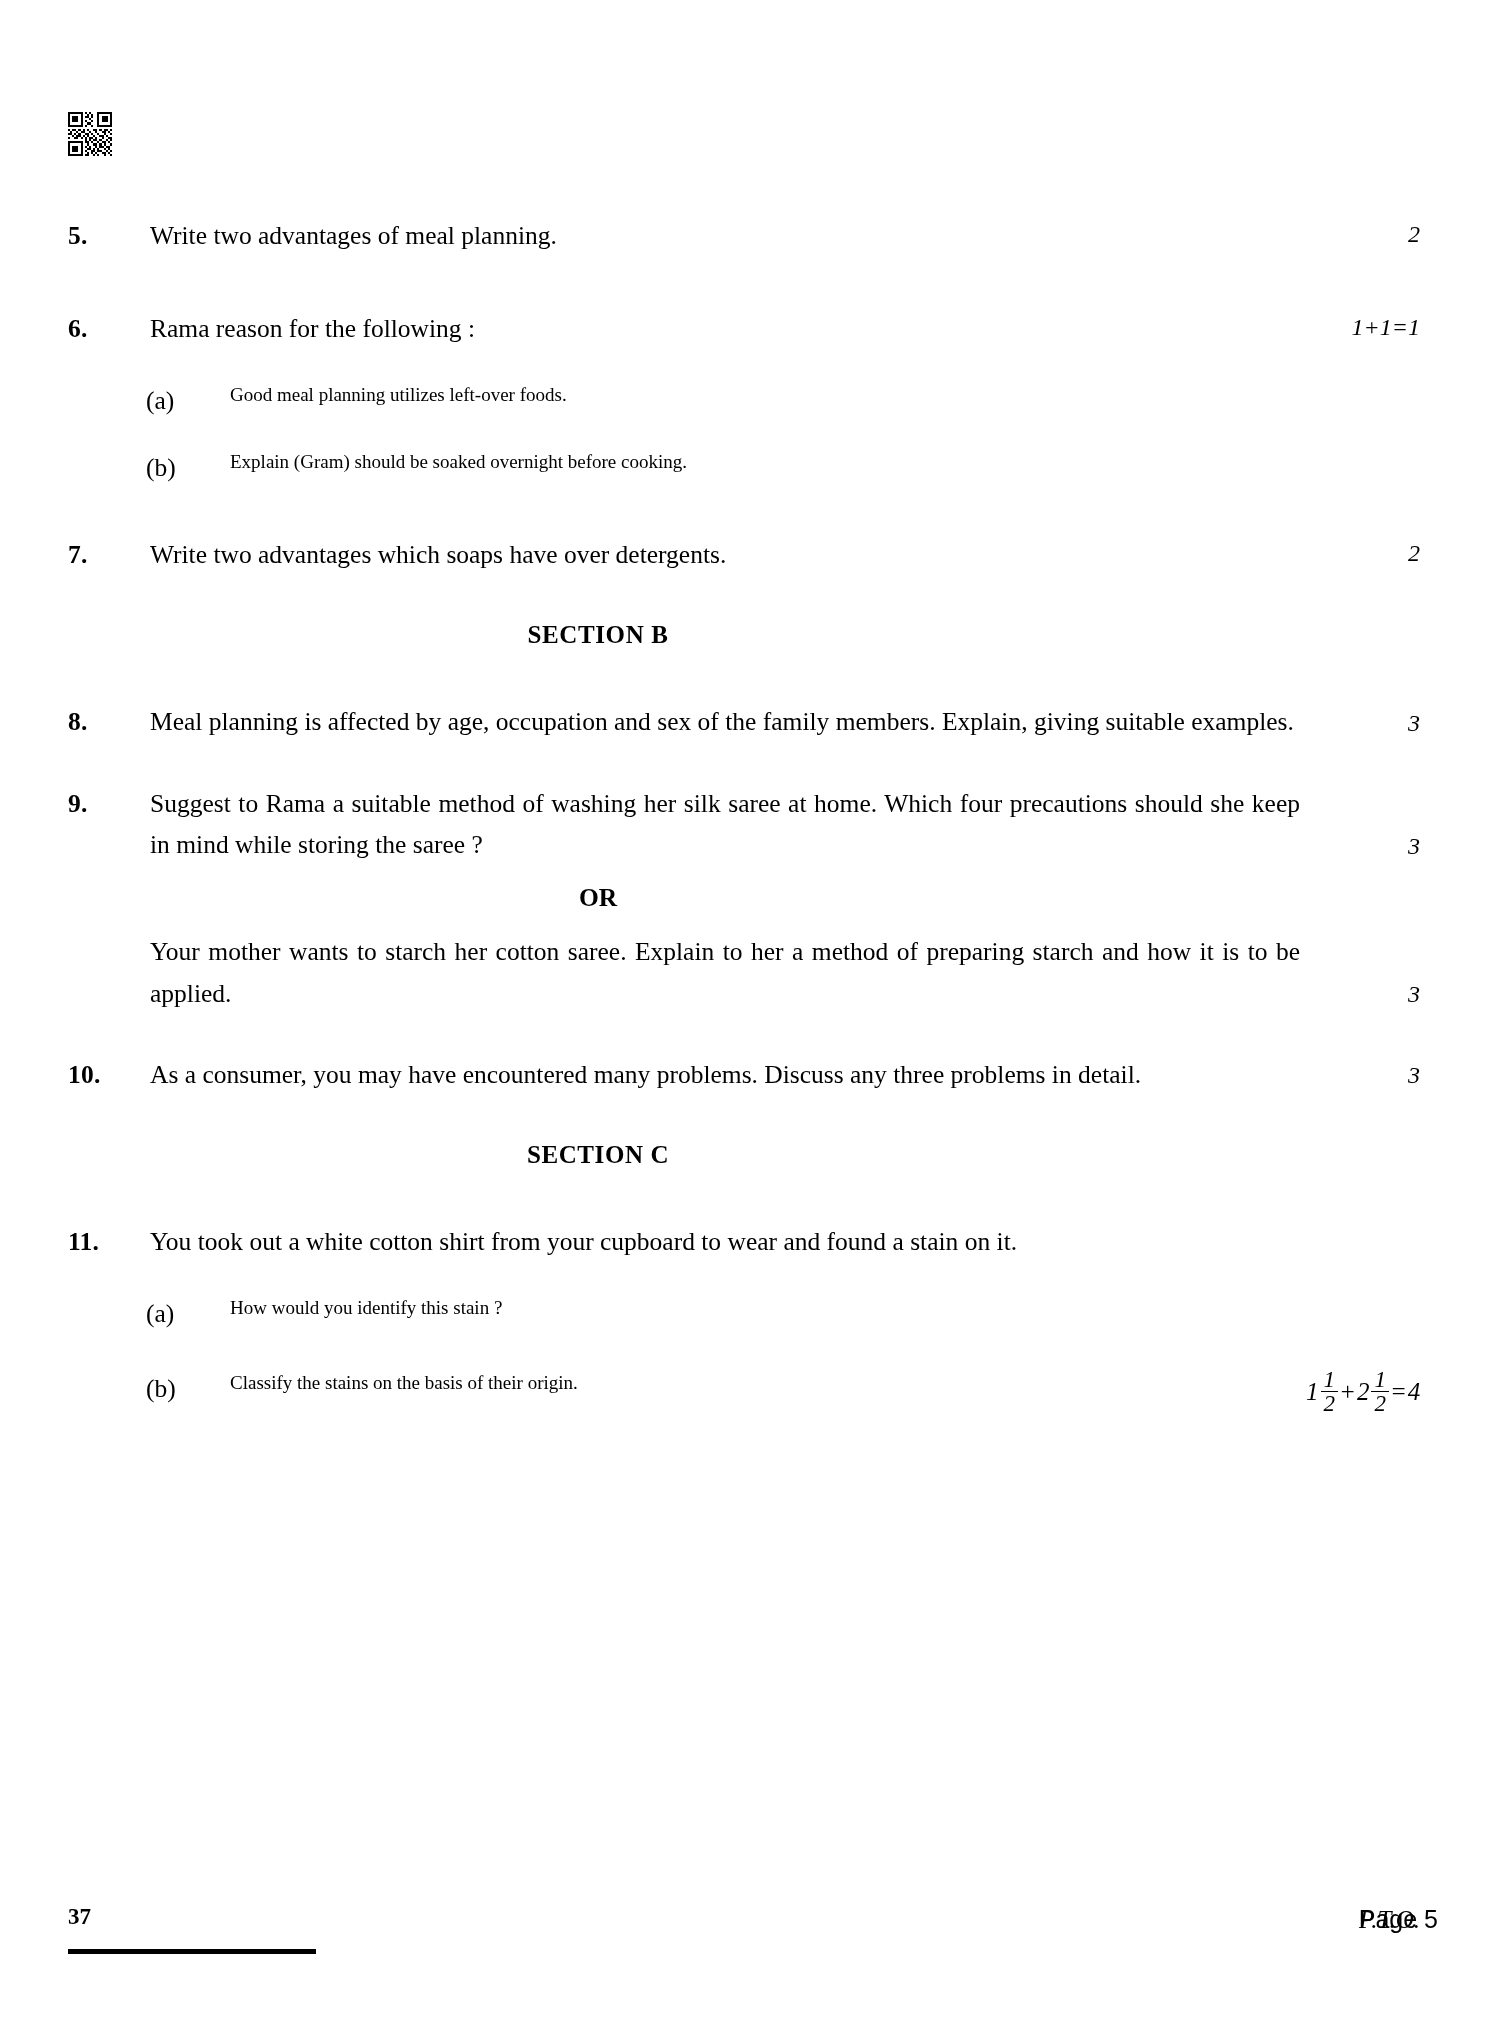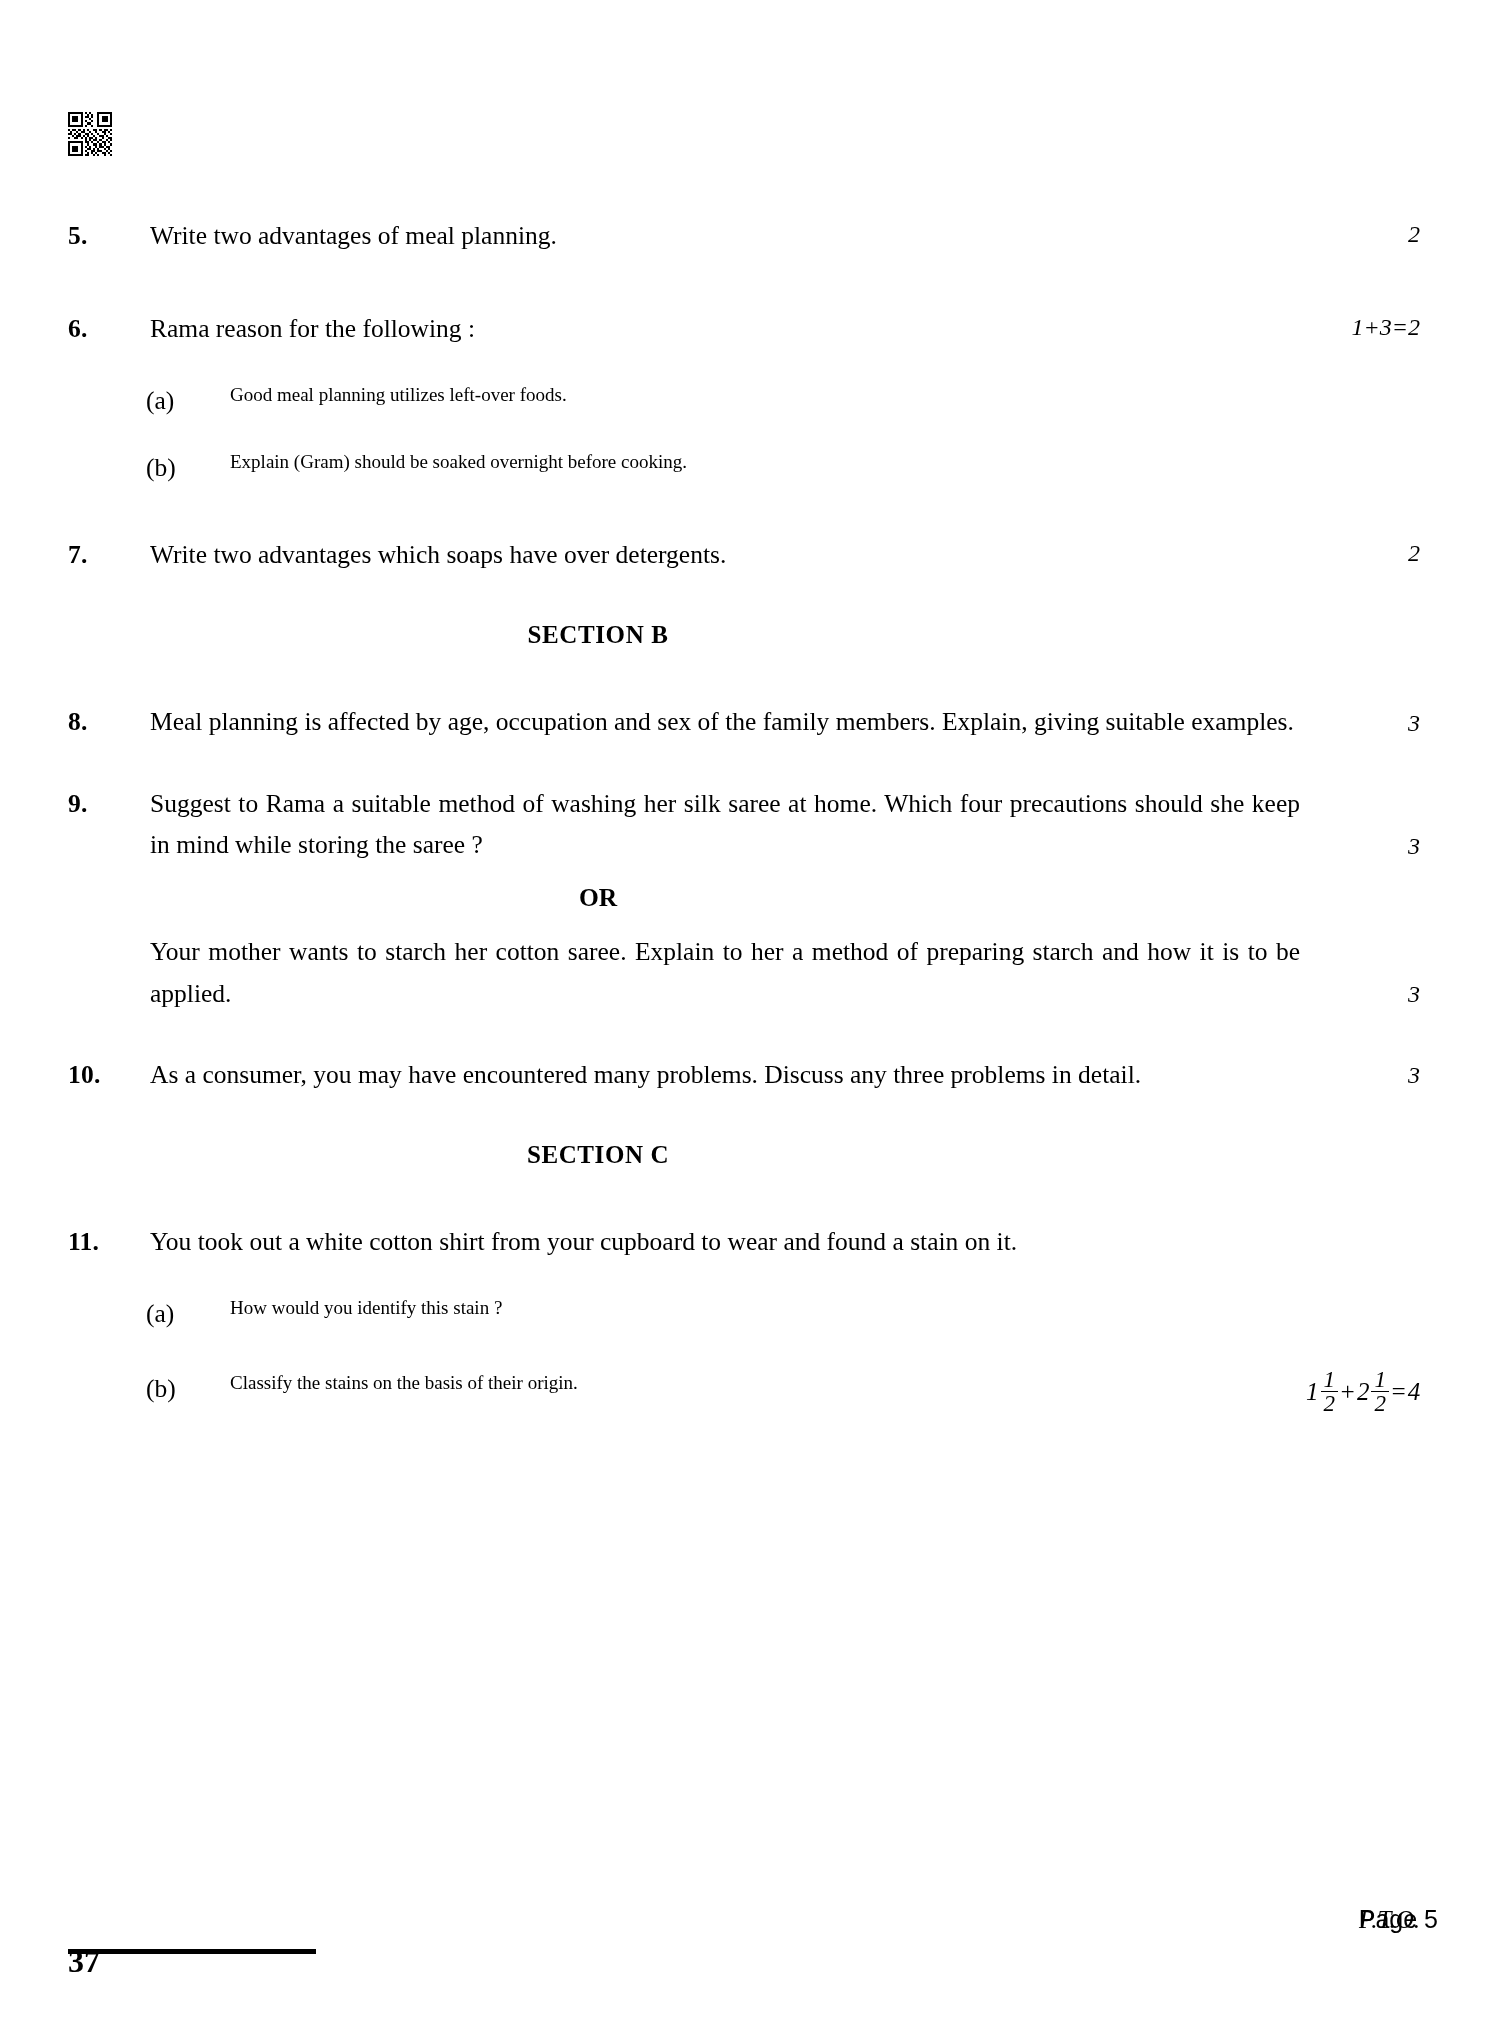--- a/index.html
+++ b/index.html
@@ -153,24 +153,23 @@
     position: absolute;
     left: 68px;
     top: 1905px;
     width: 1370px;
     height: 60px;
   }
   .footer-left {
     position: absolute;
     left: 0;
     top: 0;
-    font-size: 32px;
+    font-size: 23px;
     font-weight: bold;
     line-height: 1;
-    margin-top: 40px;
   }
   .footer-rule {
     position: absolute;
     left: 0;
     top: 44px;
     width: 248px;
     height: 5px;
     background: #000;
   }
   .footer-center {
@@ -319,21 +318,21 @@
       <div class="qnum">5.</div>
       <div class="qbody nojust">Write two advantages of meal planning.</div>
       <div class="marks">2</div>
     </div>
 
     <div class="sp-52"></div>
 
     <div class="qrow">
       <div class="qnum">6.</div>
       <div class="qbody nojust">Rama reason for the following :</div>
-      <div class="marks">1+3=2</div>
+      <div class="marks">1+1=1</div>
     </div>
 
     <div class="sp-30"></div>
 
     <div class="subrow">
       <div class="sublabel">(a)</div>
       <div class="subtext">Good meal planning utilizes left-over foods.</div>
       <div class="marks"></div>
     </div>
 

